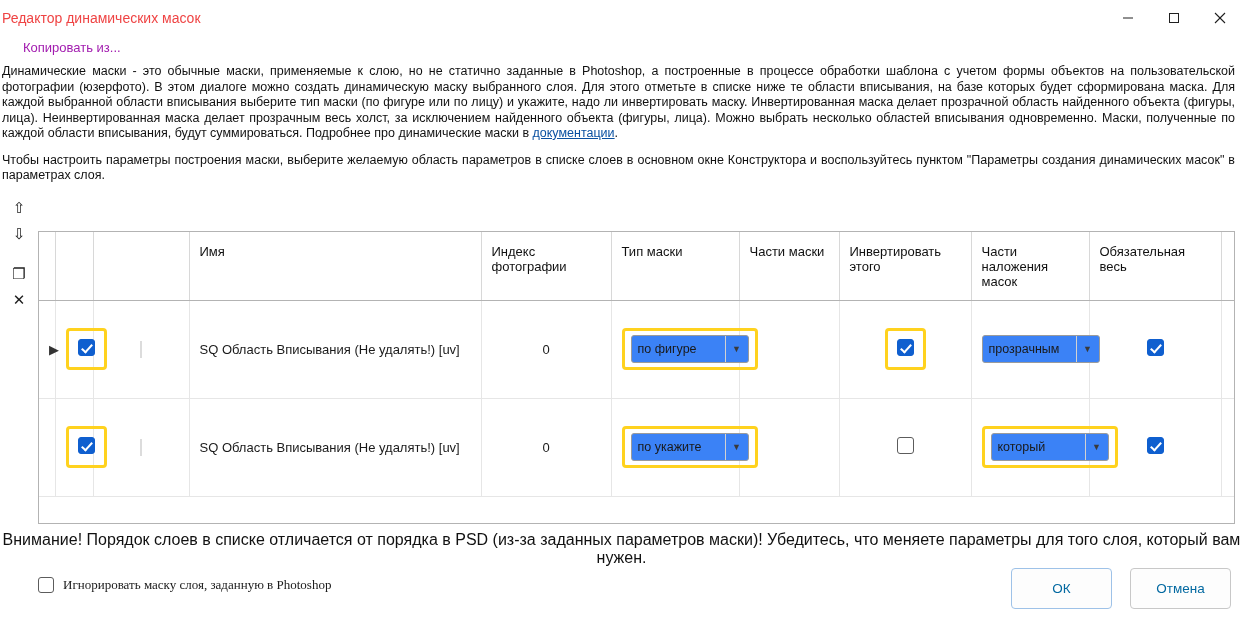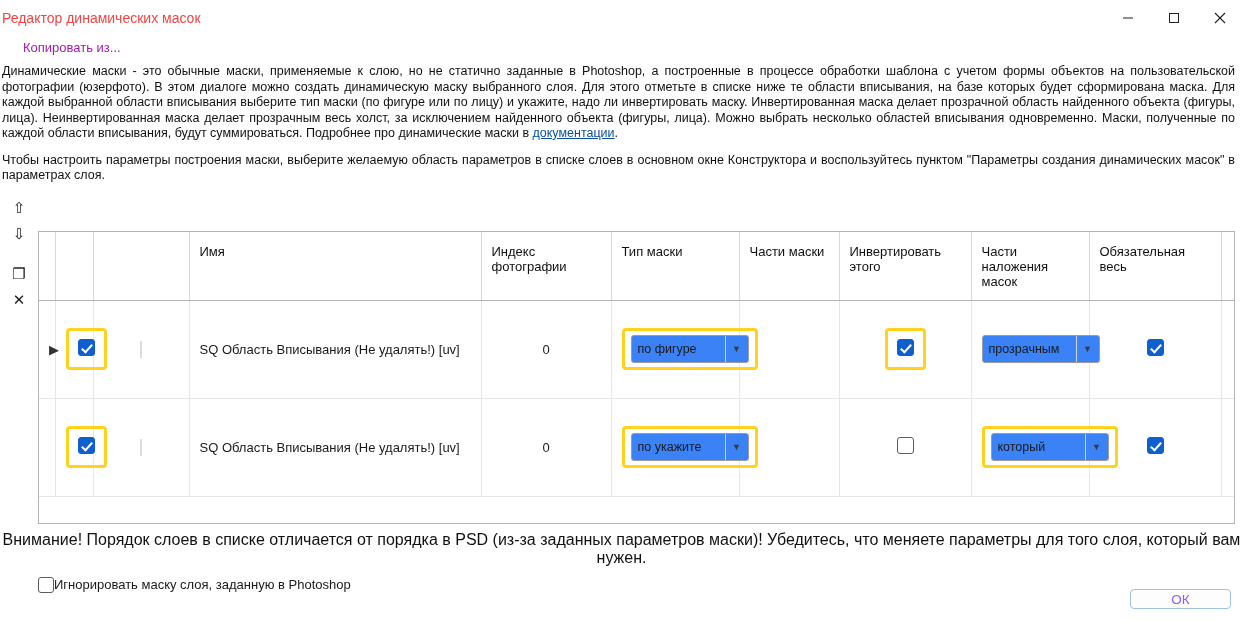--- a/index.html
+++ b/index.html
@@ -245,42 +245,44 @@
   .warn {
     text-align: center;
     font-size: 16px;
     padding-top: 7px;
     color: #111;
   }
   .ignore-row {
     display: flex;
     align-items: center;
     padding: 10px 0 0 38px;
+    gap: 9px;
+    font-family: Liberation Serif, serif;
   }
   .ignore-row .cb { width: 16px; height: 16px; }
   .ignore-label { font-size: 13px; }
 
   .btn-row {
     position: absolute;
     right: 12px;
     bottom: 11px;
     display: flex;
     gap: 18px;
   }
   .btn {
     width: 101px;
-    height: 20px;
+    height: 41px;
     border: 1px solid #c8c8c8;
     border-radius: 4px;
     background: #fdfdfd;
     font-size: 13.5px;
     display: flex;
     align-items: center;
     justify-content: center;
-    color: #8b5cf6;
+    color: #0369a1;
     box-sizing: border-box;
   }
   .btn.primary {
     border-color: #9ec2e8;
   }
 </style>
 </head>
 <body>
 
 <div class="titlebar">
@@ -452,13 +454,14 @@
 
 <div class="warn">Внимание! Порядок слоев в списке отличается от порядка в PSD (из-за заданных параметров маски)! Убедитесь, что меняете параметры для того слоя, который вам нужен.</div>
 
 <div class="ignore-row">
   <span class="cb"></span>
   <span class="ignore-label">Игнорировать маску слоя, заданную в Photoshop</span>
 </div>
 
 <div class="btn-row">
   <div class="btn primary">ОК</div>
+  <div class="btn">Отмена</div>
 </div>
 
 </body></html>

